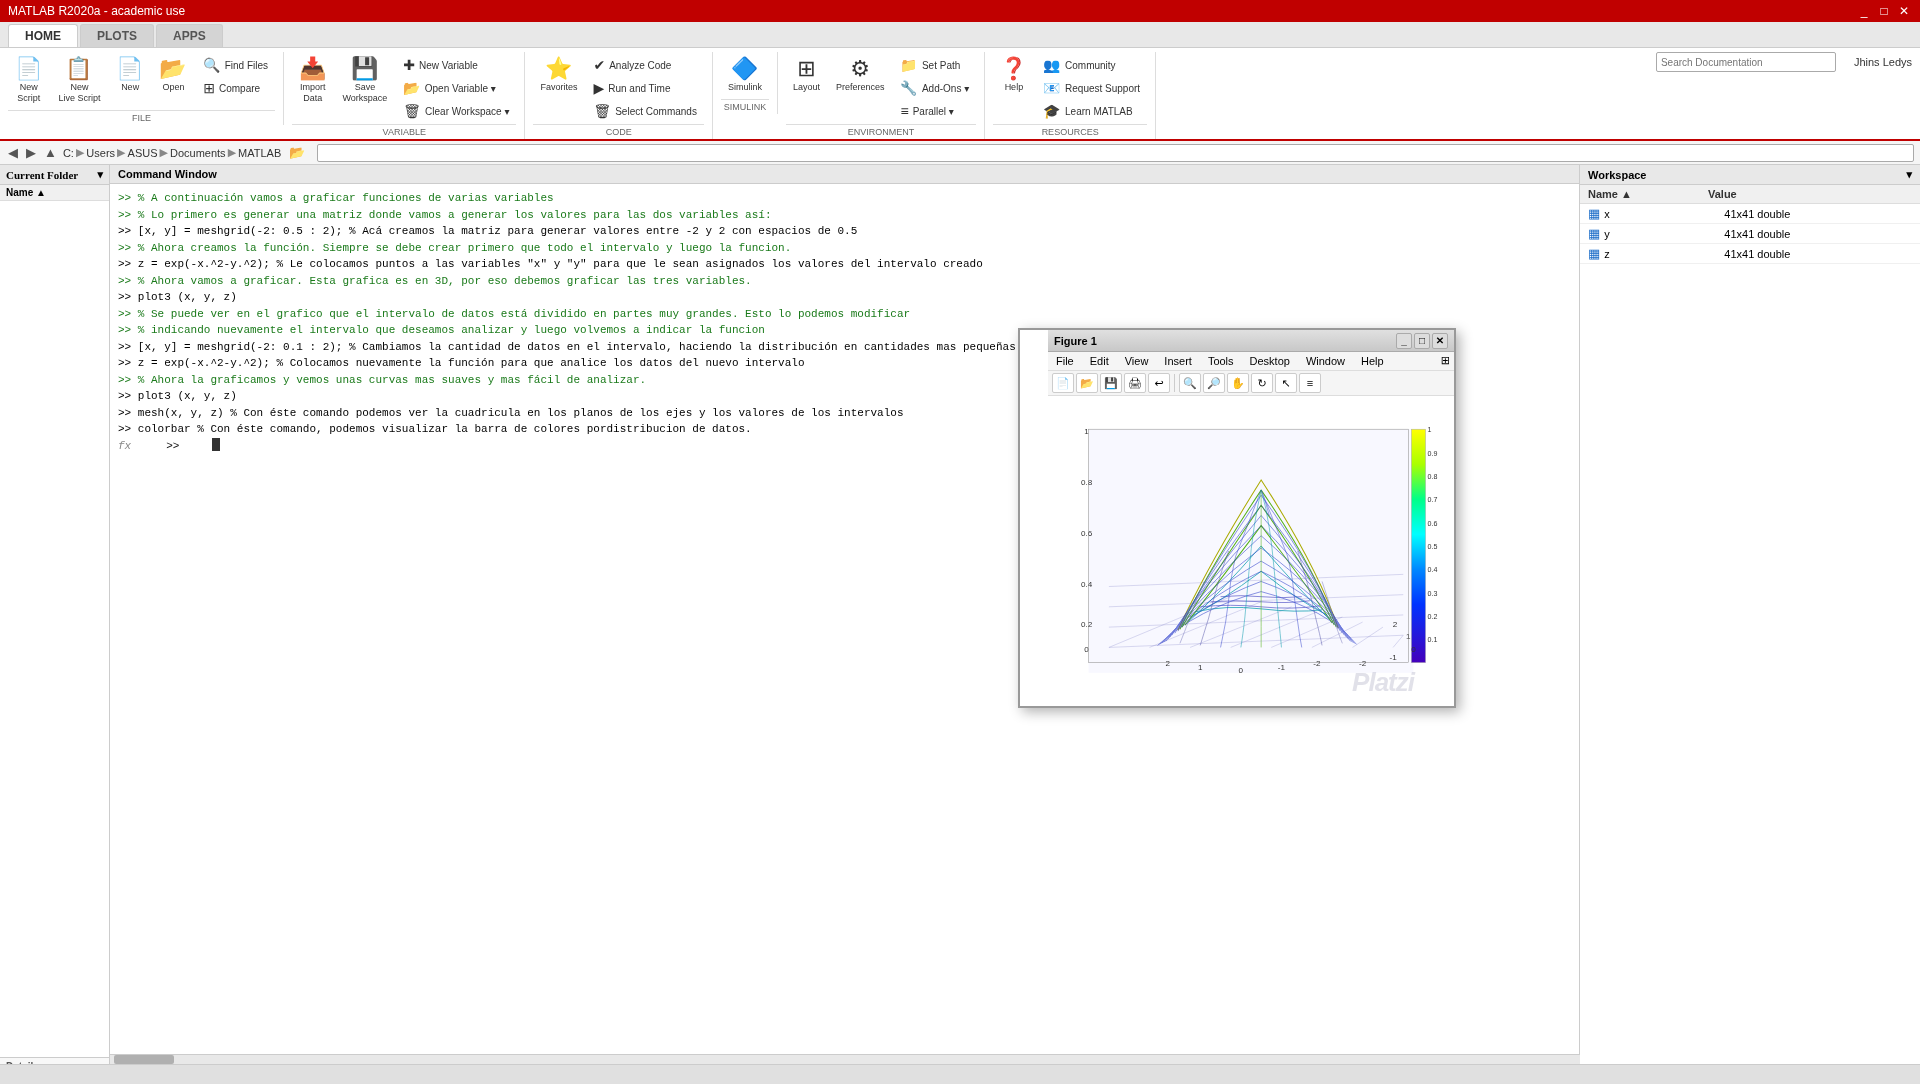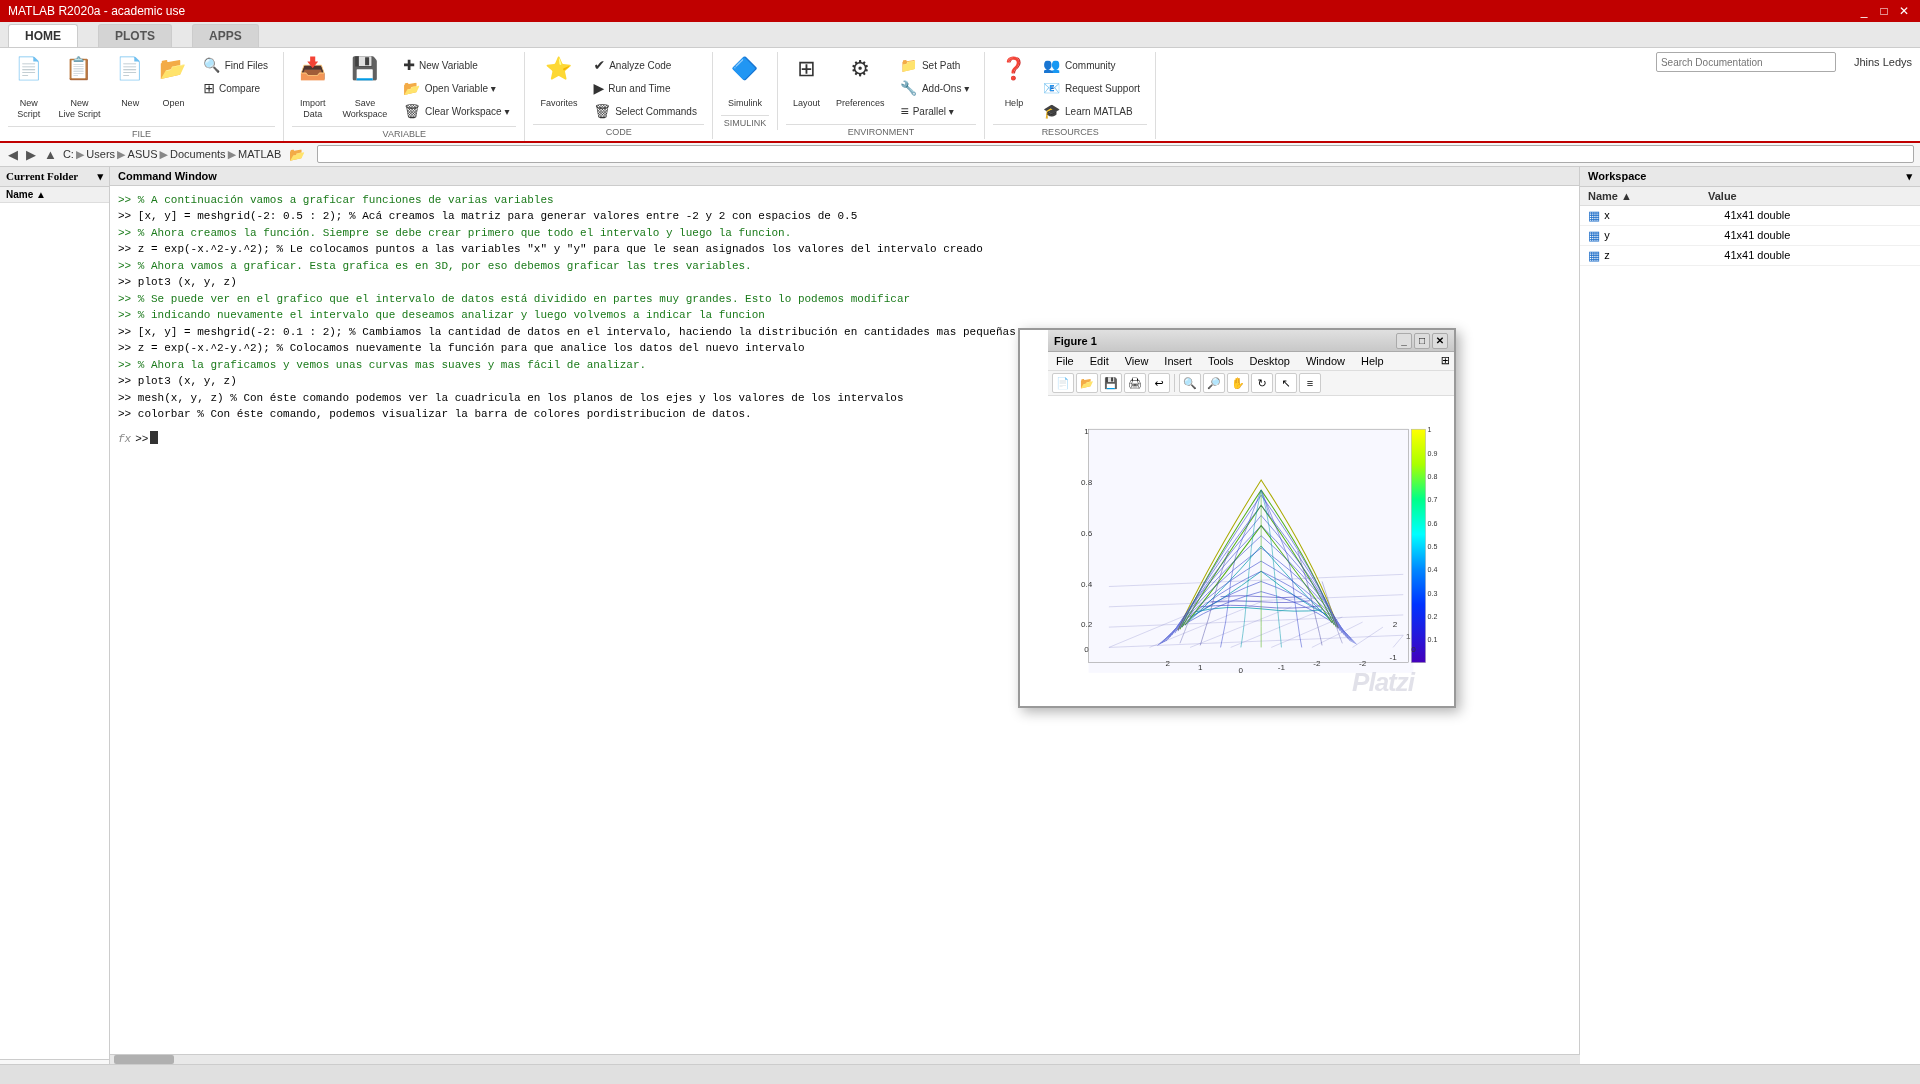--- a/index.html
+++ b/index.html
@@ -29,21 +29,21 @@
       border-bottom: 1px solid #ccc;
     }
     .tab {
       padding: 4px 16px;
       font-size: 12px;
       font-weight: 600;
       cursor: pointer;
       border: 1px solid #ccc;
       border-bottom: none;
       border-radius: 3px 3px 0 0;
-      margin-right: 20px;
+      margin-right: 2px;
     }
     .tab.active { background: white; color: #333; }
     .tab.inactive { background: #d4d4d4; color: #555; }
 
     
     #ribbon {
       background: white;
       border-bottom: 2px solid #c00000;
       padding: 4px 0 0 0;
       display: flex;
@@ -73,21 +73,21 @@
       justify-content: flex-start;
       padding: 3px 6px;
       cursor: pointer;
       border-radius: 3px;
       min-width: 40px;
       font-size: 10px;
       color: #333;
       border: 1px solid transparent;
     }
     .ribbon-btn .icon { font-size: 22px; line-height: 1; margin-bottom: 2px; }
-    .ribbon-btn .label { text-align: center; font-size: 9px; line-height: 1.2; margin-top: 16px; }
+    .ribbon-btn .label { text-align: center; font-size: 9px; line-height: 1.2; }
     .ribbon-btn-small {
       display: flex;
       align-items: center;
       padding: 2px 6px;
       cursor: pointer;
       border-radius: 2px;
       font-size: 10px;
       color: #333;
       border: 1px solid transparent;
       gap: 4px;
@@ -173,21 +173,21 @@
       overflow-y: auto;
       padding: 6px 8px;
       font-family: 'Consolas', 'Courier New', monospace;
       font-size: 11px;
       line-height: 1.5;
       color: #111;
       background: white;
     }
     .cmd-comment { color: #1a7a1a; }
     .cmd-prompt { color: #000; }
-    .cmd-input-line { display: flex; align-items: flex-start; margin-top: 8px; }
+    .cmd-input-line { display: flex; align-items: flex-start; margin-top: 0; gap: 31px; }
     .cmd-fx { color: #888; font-size: 11px; margin-right: 4px; font-style: italic; }
 
     
     #workspace-panel {
       width: 340px;
       background: white;
       display: flex;
       flex-direction: column;
     }
     #workspace-header {
@@ -541,20 +541,21 @@
       <div>Select a file to view det.</div>
     </div>
   </div>
 
   <div id="cmd-panel">
     <div id="cmd-header">
       <span>Command Window</span>
     </div>
     <div id="cmd-content">
       <div class="cmd-comment">&gt;&gt; % A continuación vamos a graficar funciones de varias variables</div>
+      <div class="cmd-comment">&gt;&gt; % Lo primero es generar una matriz donde vamos a generar los valores para las dos variables así:</div>
       <div class="cmd-prompt">&gt;&gt; [x, y] = meshgrid(-2: 0.5 : 2); % Acá creamos la matriz para generar valores entre -2 y 2 con espacios de 0.5</div>
       <div class="cmd-comment">&gt;&gt; % Ahora creamos la función. Siempre se debe crear primero que todo el intervalo y luego la funcion.</div>
       <div class="cmd-prompt">&gt;&gt; z = exp(-x.^2-y.^2); % Le colocamos puntos a las variables "x" y "y" para que le sean asignados los valores del intervalo creado</div>
       <div class="cmd-comment">&gt;&gt; % Ahora vamos a graficar. Esta grafica es en 3D, por eso debemos graficar las tres variables.</div>
       <div class="cmd-prompt">&gt;&gt; plot3 (x, y, z)</div>
       <div class="cmd-comment">&gt;&gt; % Se puede ver en el grafico que el intervalo de datos está dividido en partes muy grandes. Esto lo podemos modificar</div>
       <div class="cmd-comment">&gt;&gt; % indicando nuevamente el intervalo que deseamos analizar y luego volvemos a indicar la funcion</div>
       <div class="cmd-prompt">&gt;&gt; [x, y] = meshgrid(-2: 0.1 : 2); % Cambiamos la cantidad de datos en el intervalo, haciendo la distribución en cantidades mas pequeñas</div>
       <div class="cmd-prompt">&gt;&gt; z = exp(-x.^2-y.^2); % Colocamos nuevamente la función para que analice los datos del nuevo intervalo</div>
       <div class="cmd-comment">&gt;&gt; % Ahora la graficamos y vemos unas curvas mas suaves y mas fácil de analizar.</div>

